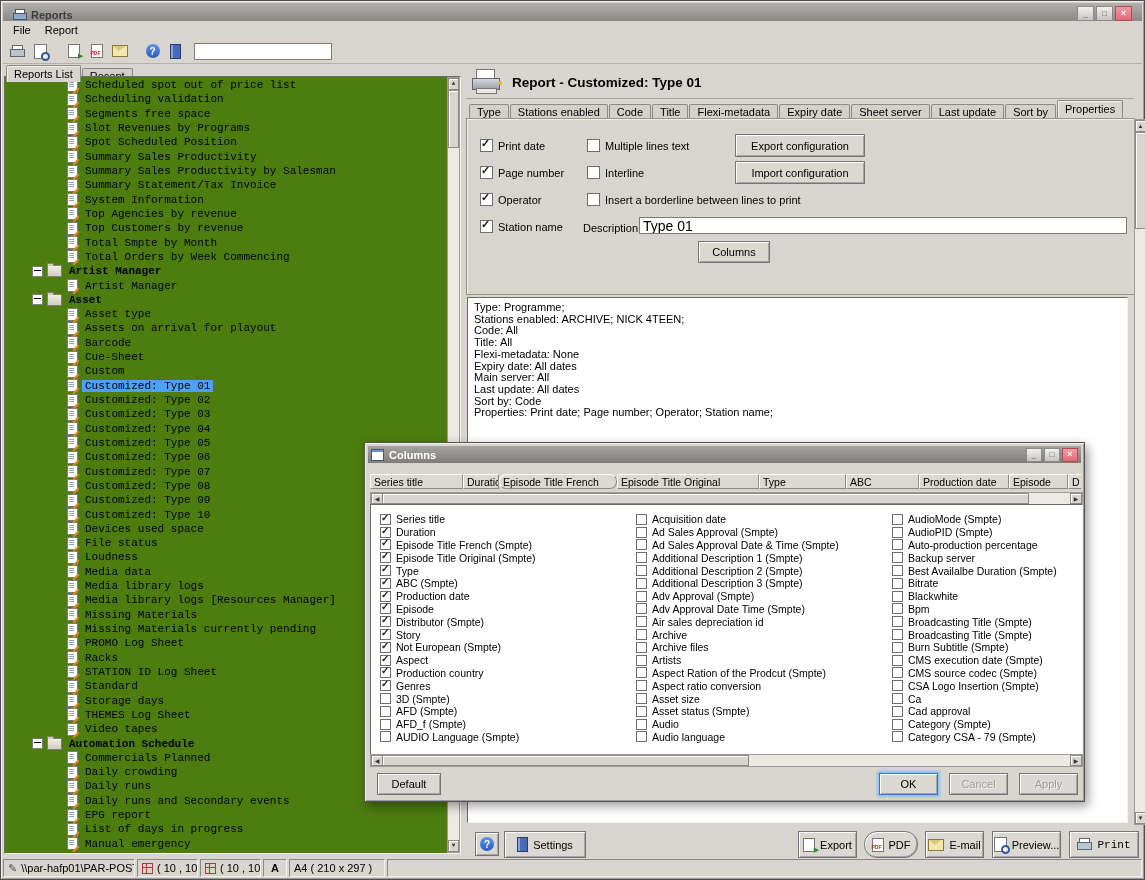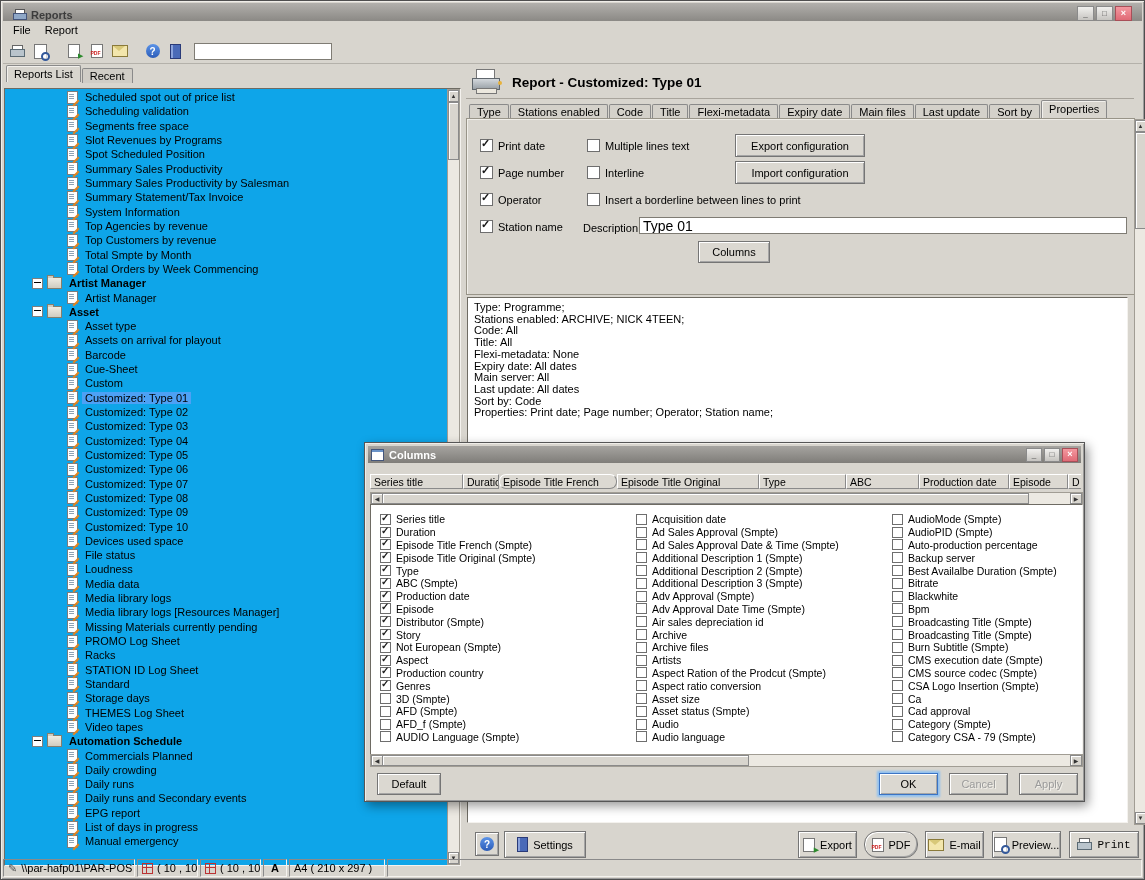--- a/index.html
+++ b/index.html
@@ -50,22 +50,22 @@
   .sb-thumb{position:absolute;background:#d8d5ce;border:1px solid #8a8a8a;box-shadow:inset 1px 1px 0 #fff;}
   .vscroll .sb-thumb{left:0;width:9px;}
   .hscroll .sb-thumb{top:0;height:9px;}
 
   
   .left-panel{position:absolute;left:3px;top:64px;width:457px;height:795px;}
   .ltabs{position:absolute;left:2px;top:0;height:17px;display:flex;align-items:flex-end;}
   .ltab{height:14px;line-height:14px;padding:0 7px;border:1px solid #8a8a8a;border-bottom:none;
     border-radius:2px 2px 0 0;background:#d0cdc6;margin-right:1px;position:relative;top:1px;}
   .ltab.active{height:16px;line-height:16px;background:#d8d5ce;top:0;z-index:2;box-shadow:inset 1px 1px 0 #f2f0ec;}
-  .tree-wrap{position:absolute;left:0;top:23px;width:455px;height:776px;background:#0ea5e9;
-    border:1px solid;border-color:#6e6b63 #f4f2ee #f4f2ee #6e6b63;overflow:hidden;}
+  .tree-wrap{position:absolute;left:0;top:11px;width:455px;height:776px;background:#4d7c0f;
+    border:1px solid;border-color:#6e6b63 #f4f2ee #f4f2ee #6e6b63;overflow:hidden;font-family:Liberation Mono, monospace;}
   .tree{position:absolute;left:0;top:1px;right:12px;}
   .trow{height:14.32px;display:flex;align-items:center;white-space:nowrap;}
   .trow .tlabel{padding:0 3px;}
   .trow.tfolder{padding-left:27px;font-weight:bold;}
   .trow.tleaf{padding-left:62px;}
   .tlabel.sel{background:#4da1f5;color:#000;}
   .exp{width:9px;height:9px;border:1px solid #7e7e7e;background:#fff;position:relative;margin-right:4px;flex:none;}
   .exp::after{content:"";position:absolute;left:1px;right:1px;top:3px;border-top:1px solid #000;}
   .fico{width:13px;height:10px;background:linear-gradient(#efece2,#cfccc0);border:1px solid #847f6e;position:relative;margin-right:4px;flex:none;}
   .fico::before{content:"";position:absolute;left:-1px;top:-3px;width:5px;height:2px;background:#cfccc0;border:1px solid #847f6e;border-bottom:none;}
@@ -349,20 +349,24 @@
           <div class="trow tleaf">
             <span class="lico"></span>
             <span class="tlabel">Media library logs</span>
           </div>
           <div class="trow tleaf">
             <span class="lico"></span>
             <span class="tlabel">Media library logs [Resources Manager]</span>
           </div>
           <div class="trow tleaf">
             <span class="lico"></span>
+            <span class="tlabel">Missing Materials</span>
+          </div>
+          <div class="trow tleaf">
+            <span class="lico"></span>
             <span class="tlabel">Missing Materials currently pending</span>
           </div>
           <div class="trow tleaf">
             <span class="lico"></span>
             <span class="tlabel">PROMO Log Sheet</span>
           </div>
           <div class="trow tleaf">
             <span class="lico"></span>
             <span class="tlabel">Racks</span>
           </div>
@@ -438,21 +442,21 @@
       </span>
       <span class="rtitle">Report - Customized: Type 01</span>
     </div>
     <div class="rtabs" id="rtabs">
         <div class="tab">Type</div>
         <div class="tab">Stations enabled</div>
         <div class="tab">Code</div>
         <div class="tab">Title</div>
         <div class="tab">Flexi-metadata</div>
         <div class="tab">Expiry date</div>
-        <div class="tab">Main files</div>
+        <div class="tab">Sheet server</div>
         <div class="tab">Last update</div>
         <div class="tab">Sort by</div>
         <div class="tab active">Properties</div>
       </div>
 
     <div class="tabpage">
       <div class="opts" id="optsLeft">
           <div class="opt">
             <span class="cbl on"></span>
             <span class="olabel">Print date</span>

